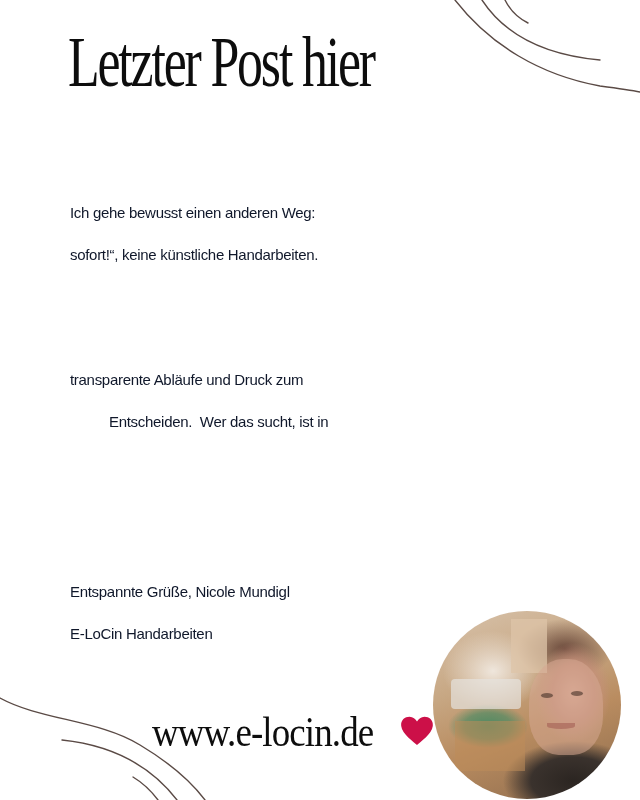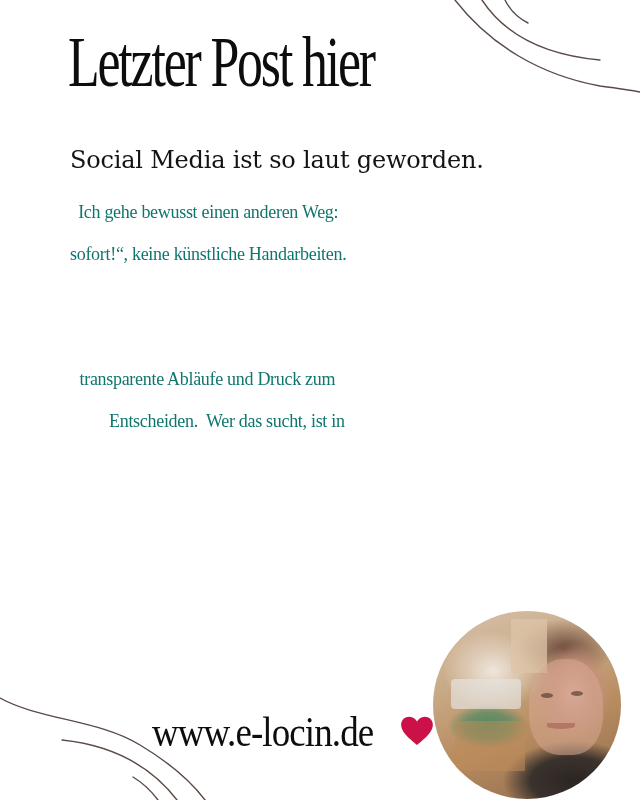--- a/index.html
+++ b/index.html
@@ -7,21 +7,20 @@
     padding: 0;
     background: #ffffff;
   }
   .canvas {
     position: relative;
     width: 640px;
     height: 800px;
     overflow: hidden;
     background: #ffffff;
     color: #141414;
-    text-align: center;
   }
   .deco {
     position: absolute;
     left: 0;
     top: 0;
     width: 640px;
     height: 800px;
     pointer-events: none;
   }
   .title {
@@ -44,24 +43,24 @@
     font-family: "DejaVu Serif", "Liberation Serif", serif;
     font-size: 24px;
     line-height: 34px;
     color: #141414;
     white-space: nowrap;
     letter-spacing: -0.2px;
   }
   .body-block {
     position: absolute;
     left: 70px;
-    font-family: Liberation Serif, serif;
-    font-size: 18px;
+    font-family: Liberation Sans, sans-serif;
+    font-size: 15px;
     line-height: 41.5px;
-    color: #0f766e;
+    color: #0f172a;
     letter-spacing: -0.3px;
   }
   .body-block .line {
     display: block;
     white-space: nowrap;
   }
   .block-1 { top: 192px; }
   .block-2 { top: 359px; }
   .block-3 { top: 571px; }
   .website {
@@ -125,32 +124,35 @@
       <path d="M505 0 C 510 10, 518 18, 528 23"></path>
 
       <path d="M0 698 C 40 720, 100 720, 140 745 C 165 760, 190 780, 205 800"></path>
       <path d="M62 740 C 110 745, 150 765, 177 800"></path>
       <path d="M133 777 C 143 783, 152 792, 158 800"></path>
     </g>
   </svg>
 
   <h1 class="title" style="margin:0;font-weight:normal;">Letzter Post hier</h1>
 
-  <div class="subtitle">Social Media ist so laut geworden.</div>
 
   <div class="body-block block-1">
     <span class="line">Ich gehe bewusst einen anderen Weg:</span>
     <span class="line">sofort!“, keine künstliche Handarbeiten.</span>
   </div>
 
   <div class="body-block block-2">
     <span class="line">transparente Abläufe und Druck zum</span>
     <span class="line" style="white-space:pre;margin-left:39px;">Entscheiden.  Wer das sucht, ist in</span>
   </div>
 
+  <div class="body-block block-3">
+    <span class="line">Entspannte Grüße, Nicole Mundigl</span>
+    <span class="line">E-LoCin Handarbeiten</span>
+  </div>
 
   <div class="website">www.e-locin.de</div>
 
   <svg class="heart" viewBox="0 0 34 30" xmlns="http://www.w3.org/2000/svg">
     <path d="M17 29 C 14 26, 2 18, 1.2 10 C 0.5 4, 5 0.8, 9.5 0.8 C 13 0.8, 15.5 3, 17 5.5 C 18.5 3, 21 0.8, 24.5 0.8 C 29 0.8, 33.5 4, 32.8 10 C 32 18, 20 26, 17 29 Z" fill="#cc1048"></path>
   </svg>
 
   <div class="avatar" title="Portrait photo of Nicole Mundigl in her sewing studio">
     <span class="shape s1"></span>
     <span class="shape s2"></span>

